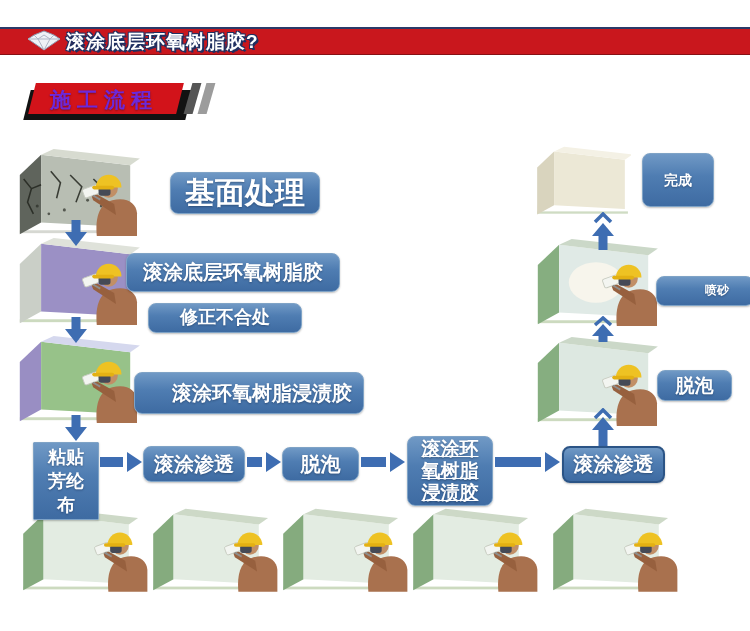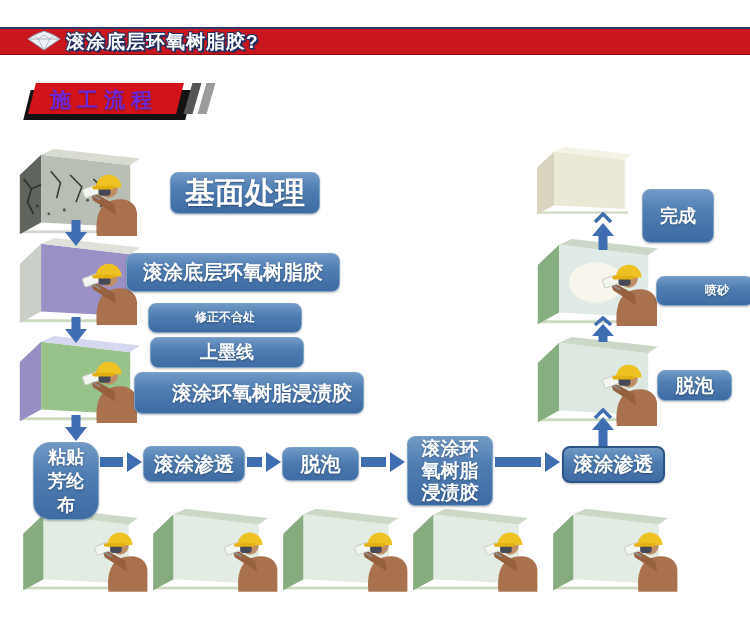--- a/index.html
+++ b/index.html
@@ -30,31 +30,31 @@
                text-shadow:0 1px 2px rgba(0,0,0,.35);}
 
   
   .bbox{position:absolute;z-index:5;display:flex;align-items:center;justify-content:center;
         color:#fff;font-weight:700;text-align:center;border-radius:8px;
         background:linear-gradient(180deg,#7099c5 0%,#4f7db2 42%,#3e6ba2 100%);
         border:1px solid #7fa3c6;box-shadow:0 1px 2px rgba(0,0,0,.25);
         text-shadow:0 1px 2px rgba(20,40,70,.45);line-height:1.15;}
   .b-base   {left:150px;top:172px;width:148px;height:40px;font-size:30px;margin-left:20px;}
   .b-primer {left:126px;top:253px;width:212px;height:37px;font-size:20px;border-radius:8px;}
-  .b-fix    {left:148px;top:303px;width:152px;height:28px;font-size:12px;}
+  .b-fix    {left:148px;top:303px;width:152px;height:28px;font-size:18px;font-family:Liberation Mono, monospace;}
   .b-ink    {left:150px;top:337px;width:152px;height:29px;font-size:18px;}
   .b-impreg {left:134px;top:372px;width:202px;height:40px;font-size:20px;padding-left:26px;}
-  .b-paste  {left:33px; top:442px;width:64px; height:76px;font-size:18px;line-height:1.35;border-radius:17px;}
+  .b-paste  {left:33px; top:442px;width:64px; height:76px;font-size:18px;line-height:1.35;border-radius:1px;}
   .b-roll1  {left:143px;top:446px;width:100px;height:34px;font-size:20px;}
   .b-defoam1{left:282px;top:447px;width:75px; height:32px;font-size:20px;}
-  .b-impreg2{left:407px;top:436px;width:84px; height:68px;font-size:19px;line-height:1.16;}
+  .b-impreg2{left:407px;top:436px;width:84px; height:68px;font-size:19px;line-height:1.16;text-decoration:underline;}
   .b-roll2  {left:562px;top:446px;width:99px; height:33px;font-size:20px;border:2px solid #2b5486;}
   .b-sand   {left:656px;top:276px;width:72px; height:28px;font-size:12px;padding-left:24px;}
   .b-defoam2{left:657px;top:370px;width:73px; height:29px;font-size:19px;}
-  .b-done   {left:642px;top:153px;width:70px; height:52px;font-size:18px;margin-top:36px;}
+  .b-done   {left:642px;top:153px;width:70px; height:52px;font-size:14px;}
   .bbox .ln{display:block;}
 
   
   .arrow-right{position:absolute;height:20px;z-index:4;}
   .arrow-right::before{content:"";position:absolute;left:0;right:19px;top:5px;height:10px;background:#3e6db2;}
   .arrow-right::after{content:"";position:absolute;right:0;top:0;width:0;height:0;
         border-top:10px solid transparent;border-bottom:10px solid transparent;border-left:15px solid #3e6db2;}
   .ah1{left:100px;top:452px;width:42px;}
   .ah2{left:247px;top:452px;width:34px;}
   .ah3{left:361px;top:452px;width:44px;}
@@ -169,21 +169,20 @@
     <use href="#worker" x="84" y="12" width="62" height="76"></use>
   </svg>
   <svg class="ill" style="left:542px;top:506px" width="150" height="90" viewBox="0 0 150 90">
     <use href="#cube" x="2" y="0" width="124" height="88"></use>
     <use href="#worker" x="84" y="12" width="62" height="76"></use>
   </svg>
 
   <div class="bbox b-base">基面处理</div>
   <div class="bbox b-primer">滚涂底层环氧树脂胶</div>
   <div class="bbox b-fix">修正不合处</div>
-  <div class="bbox b-ink">上墨线</div>
   <div class="bbox b-impreg">滚涂环氧树脂浸渍胶</div>
 
   <div class="bbox b-paste">
     <span>
       <span class="ln">粘贴</span>
       <span class="ln">芳纶</span>
       <span class="ln">布</span>
     </span>
   </div>
 

